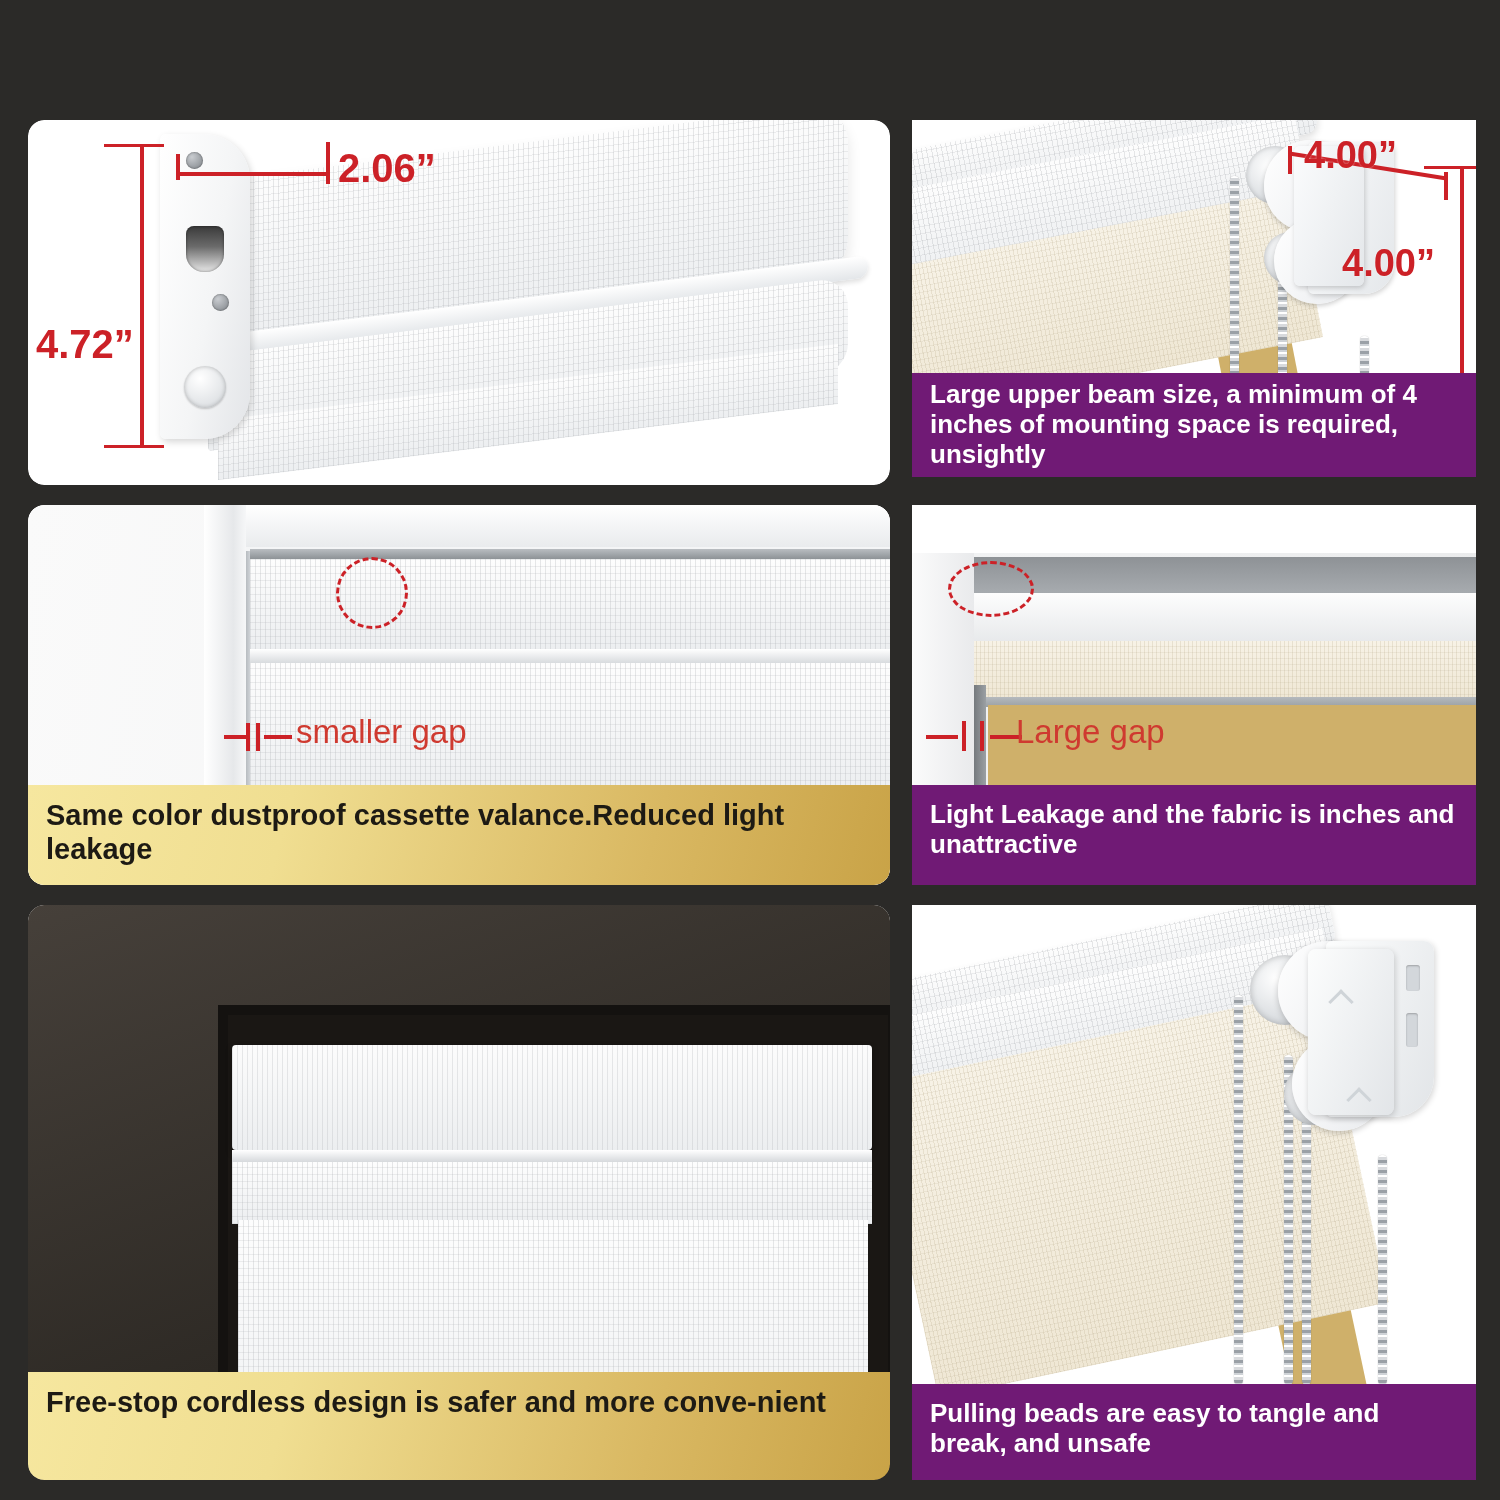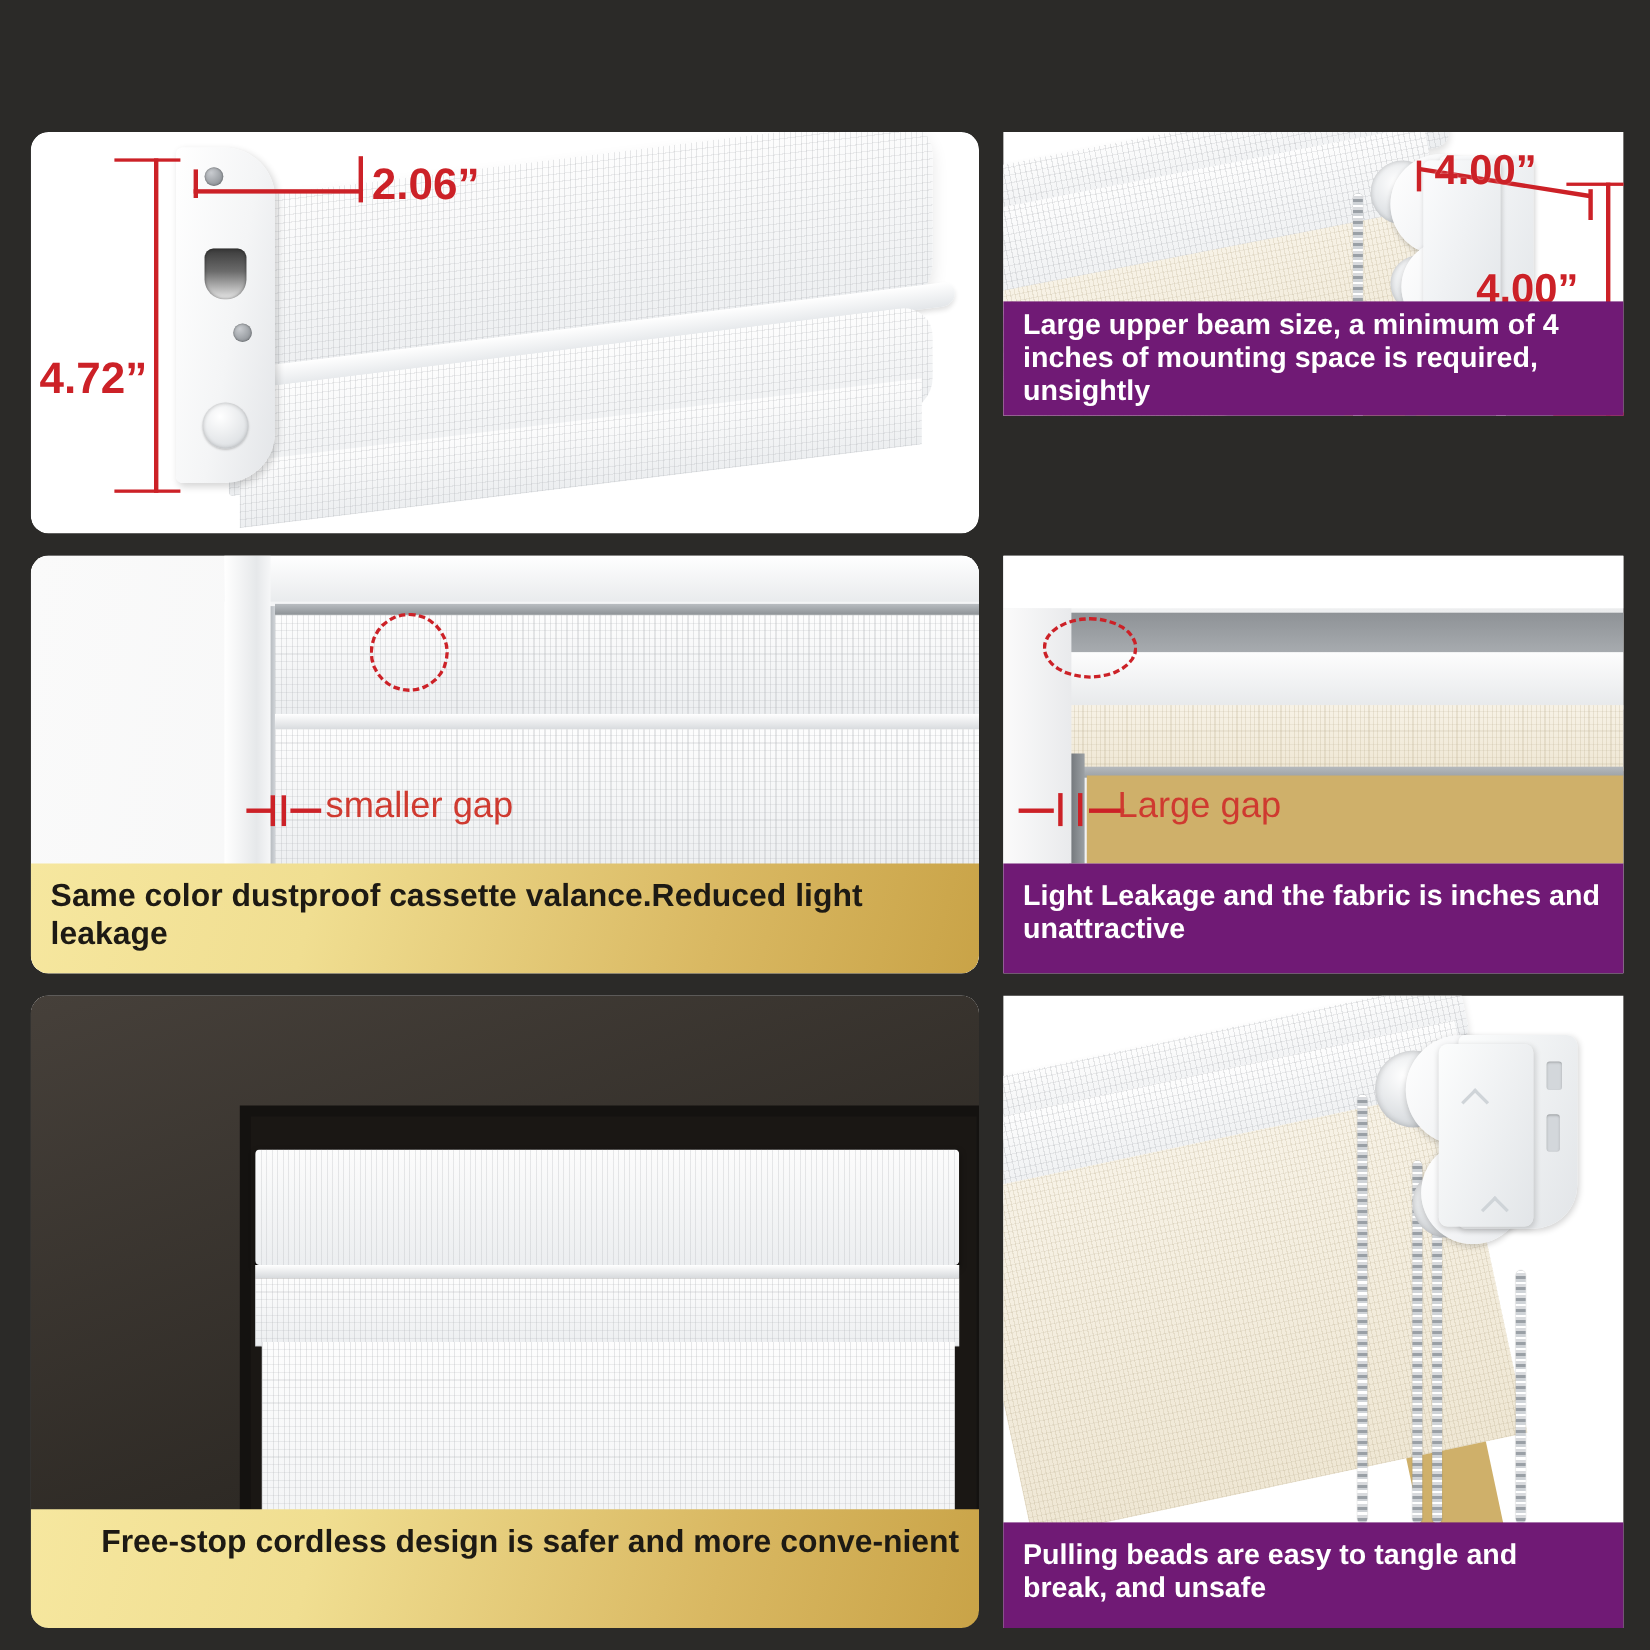--- a/index.html
+++ b/index.html
@@ -107,21 +107,21 @@
     background:linear-gradient(180deg,#3a3a3a,#6b6b6b 45%,#e8e8e8);
     border-radius:8px 8px 18px 18px; box-shadow:inset 0 0 3px rgba(0,0,0,.5); }
   .v1-screw { position:absolute; width:17px; height:17px; border-radius:50%;
     background:radial-gradient(circle at 35% 30%,#c9ccd0,#7e8388);
     box-shadow:inset 0 0 2px rgba(0,0,0,.5); }
   .v1-knob { position:absolute; left:24px; top:232px; width:42px; height:42px; border-radius:50%;
     background:radial-gradient(circle at 38% 30%,#ffffff,#d3d7db);
     box-shadow:inset 0 0 4px rgba(0,0,0,.25), 0 1px 2px rgba(0,0,0,.2); }
 
   
-  #p2 { left:884px; top:0; width:564px; height:258px; }
+  #p2 { left:884px; top:0; width:564px; height:357px; }
   #p2 .cap { height:104px; font-size:26px; padding-top:6px; }
 
   .r2-roll { position:absolute; left:-30px; top:36px; width:440px; height:60px;
     transform:rotate(-11deg); transform-origin:left center;
     border-radius:0 14px 14px 0;
     box-shadow:0 4px 7px rgba(0,0,0,.12); }
   .r2-fab-white { position:absolute; left:-30px; top:74px; width:420px; height:96px;
     transform:rotate(-11deg); transform-origin:left top; }
   .r2-fab-cream { position:absolute; left:-30px; top:150px; width:420px; height:150px;
     transform:rotate(-11deg); transform-origin:left top; }
@@ -173,21 +173,21 @@
   .w4-shadow { position:absolute; left:60px; top:192px; width:504px; height:10px;
     background:linear-gradient(180deg,#b5b9bd,#9ba0a4); }
   .w4-tan { position:absolute; left:76px; top:200px; width:488px; height:80px; }
   .w4-jambgap { position:absolute; left:60px; top:180px; width:14px; height:100px;
     background:linear-gradient(90deg,#6f7377,#9ba0a4); }
   .w4-jamb { position:absolute; left:0; top:48px; width:62px; height:232px;
     background:linear-gradient(90deg,#fbfbfb,#e9eaec); }
 
   
   #p5 { left:0; top:785px; width:862px; height:575px; }
-  #p5 .cap { height:108px; font-size:29px;text-align:right; }
+  #p5 .cap { height:108px; font-size:29px; }
 
   .s5-wall { position:absolute; inset:0; background:linear-gradient(160deg,#46403a,#2e2a25 60%,#231f1b); }
   .s5-recess { position:absolute; left:190px; top:100px; width:680px; height:470px;
     background:#141210; }
   .s5-reveal { position:absolute; left:200px; top:110px; width:660px; height:455px;
     background:#1a1714; }
   .s5-valance { position:absolute; left:204px; top:140px; width:640px; height:105px;
     background:
       repeating-linear-gradient(90deg, rgba(175,178,182,.28) 0 1px, rgba(255,255,255,0) 1px 5px),
       linear-gradient(180deg,#fcfcfc,#eceef0);

